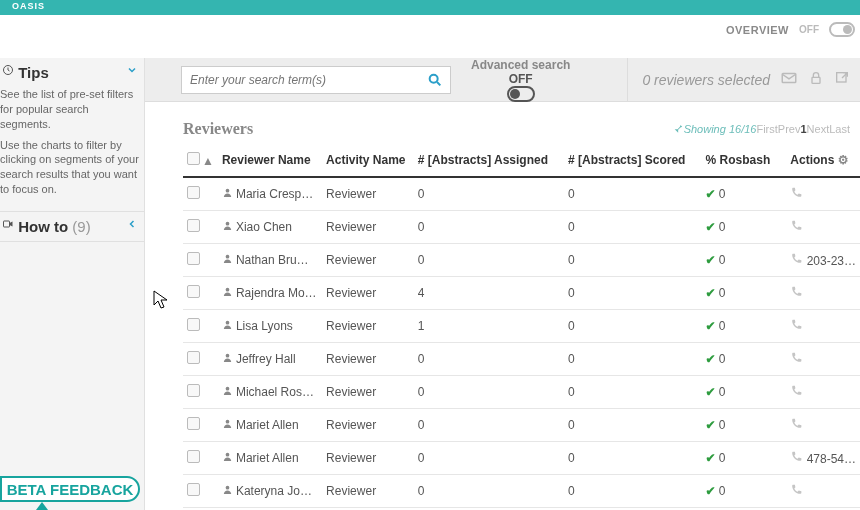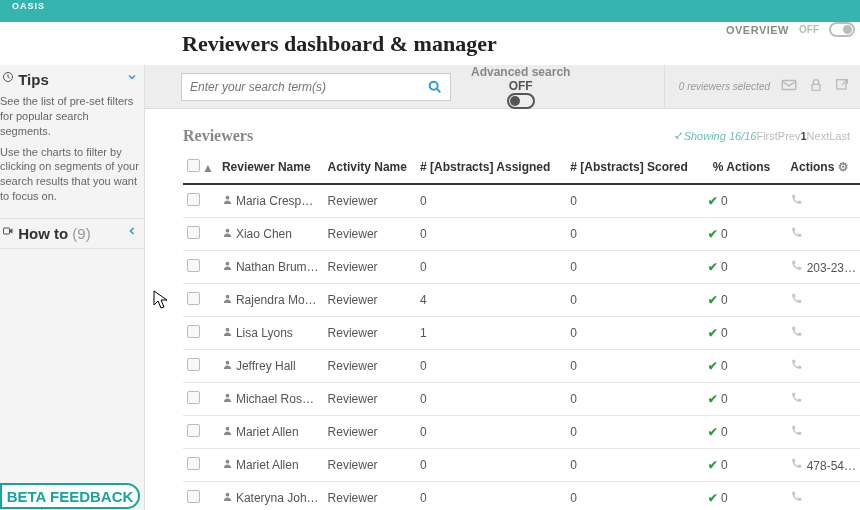--- a/index.html
+++ b/index.html
@@ -1,17 +1,17 @@
 <!DOCTYPE html>
 <html><head>
 <meta charset="utf-8">
 <style>
   * { box-sizing: border-box; margin: 0; padding: 0; font-family: Arial, Helvetica, sans-serif; }
   html, body { width: 860px; height: 510px; overflow: hidden; background: #fff; }
-  .topbar { height: 22px; background: #34b5b0; }
+  .topbar { height: 15px; background: #34b5b0; }
   .brand { color:#fff; font-size:9px; font-weight:bold; position:absolute; top:1px; left:12px; letter-spacing:1px; }
 
   .header { height: 43px; display:flex; align-items:center; padding-left:182px; }
   .page-title { font-family: Georgia, 'Times New Roman', serif; font-size:22px; font-weight:bold; color:#222; }
   .overview-box { position:absolute; right:0; top:22px; display:flex; align-items:center; gap:10px; padding-right:5px;margin-left:44px; }
   .overview-label { color:#8a8a8a; font-size:11px; font-weight:bold; letter-spacing:0.5px; }
   .off-label { color:#bbb; font-size:10px; font-weight:bold; }
   .big-toggle { width:26px; height:15px; border:2px solid #bbb; border-radius:10px; position:relative; }
   .big-toggle::after { content:""; width:9px; height:9px; background:#bbb; border-radius:50%; position:absolute; top:1px; right:1px; }
 
@@ -29,21 +29,21 @@
 
   .content { flex:1; background:#fff; display:flex; flex-direction:column; }
   .searchbar { height:44px; background:#ededed; display:flex; align-items:center; padding:0 10px 0 36px; gap:20px; border-bottom:1px solid #ddd; }
   .search-wrap { display:flex; align-items:center; border:1px solid #ccc; background:#fff; height:28px; width:270px; }
   .search-input { flex:1; border:none; outline:none; padding:0 8px; font-size:12px; font-style:italic; color:#14532d; }
   .search-btn { width:30px; height:100%; display:flex; align-items:center; justify-content:center; cursor:pointer; }
   .adv-wrap { display:flex; align-items:center; gap:0; color:#888; font-size:12px; font-weight:bold;flex-direction:column; }
   .toggle { width:28px; height:16px; border:2px solid #555; border-radius:10px; position:relative; }
   .toggle::after { content:""; width:10px; height:10px; background:#555; border-radius:50%; position:absolute; top:1px; left:1px; }
   .selbar { margin-left:auto; display:flex; align-items:center; gap:10px; padding-left:14px; border-left:1px solid #ddd; height:100%; }
-  .selcount { color:#999; font-size:10px; font-style:italic; }
+  .selcount { color:#999; font-size:14px; font-style:italic; }
   .sel-icon { color:#bbb; cursor:pointer; }
 
   .tablehead { display:flex; padding:18px 10px 6px 38px; }
   .table-title { font-family: Georgia, serif; font-size:16px; color:#888; font-weight:bold; }
   .pager { margin-left:auto; display:flex; align-items:center; font-size:11px; color:#bbb; }
   .pager .showing { color:#6bbdb9; font-style:italic; }
   .pager .cur { color:#444; font-weight:bold; }
   .pin-icon { color:#6bbdb9; }
 
   table { width:calc(100% - 38px); margin-left:38px; border-collapse:collapse; font-size:12px; color:#555; }
@@ -63,21 +63,20 @@
   .cursor { position:absolute; left:153px; top:290px; pointer-events:none; }
 </style>
 </head>
 <body>
 
 <div class="topbar">
     <span class="brand">OASIS</span>
   </div>
 
 <div class="header">
-  <div class="page-title">Reviewers dashboard &amp; manager</div>
   <div class="overview-box">
     <span class="overview-label">OVERVIEW</span>
     <span class="off-label">OFF</span>
     <div class="big-toggle"></div>
   </div>
 </div>
 
 <div class="layout">
   <div class="sidebar">
     <div class="panel">
@@ -175,21 +174,21 @@
           <col style="width:85px">
           <col>
       </colgroup>
       <thead>
         <tr>
           <th class="cbcol"><span class="cb"></span><span class="sort-icn">▲</span></th>
           <th>Reviewer Name</th>
           <th>Activity Name</th>
           <th class="rt"># [Abstracts] Assigned</th>
           <th class="rt"># [Abstracts] Scored</th>
-          <th class="rt">% Actions</th>
+          <th class="rt">% Rosbash</th>
           <th class="actcol"><span>Actions</span> <span class="gear">⚙</span></th>
         </tr>
       </thead>
       <tbody id="tbody">
           <tr>
             <td><span class="cb"></span></td>
             <td class="name"><span class="user-icn"><svg width="11" height="11" viewBox="0 0 24 24">
                   <circle cx="12" cy="8" r="4" fill="#888"></circle>
                   <path d="M4 22c0-5 4-8 8-8s8 3 8 8" fill="#888"></path>
                 </svg></span>Maria Crespo-Le…</td>

